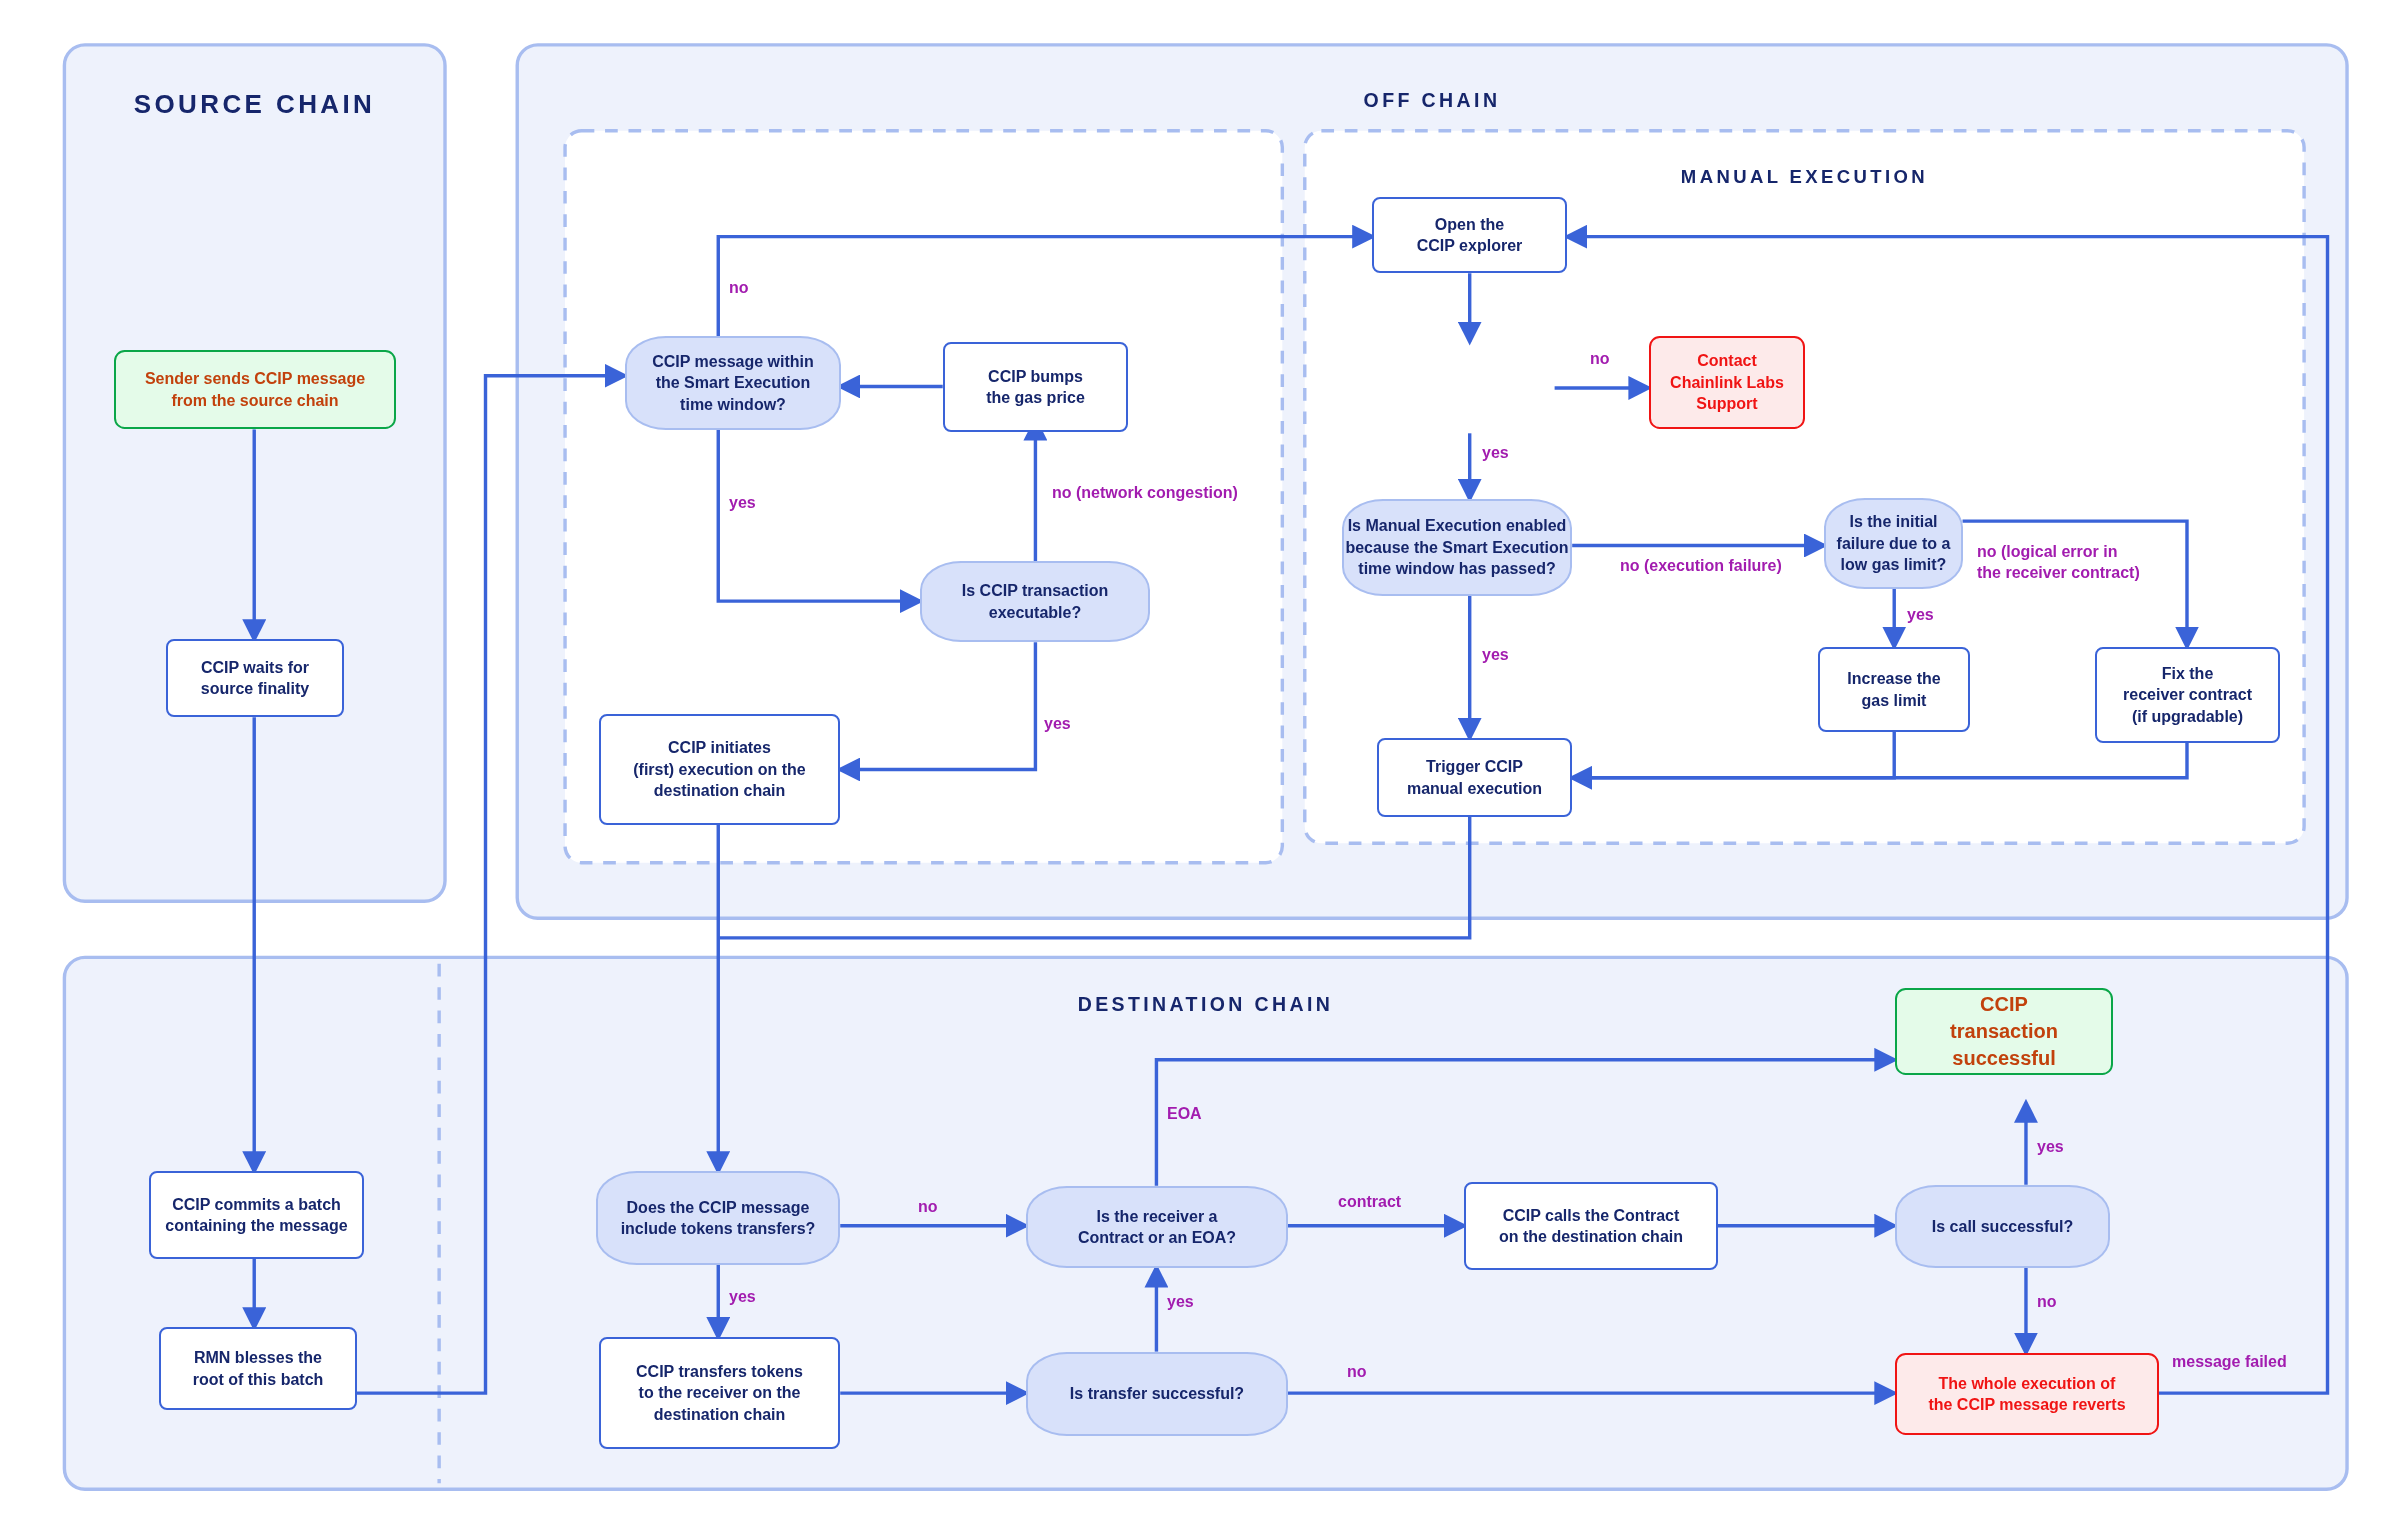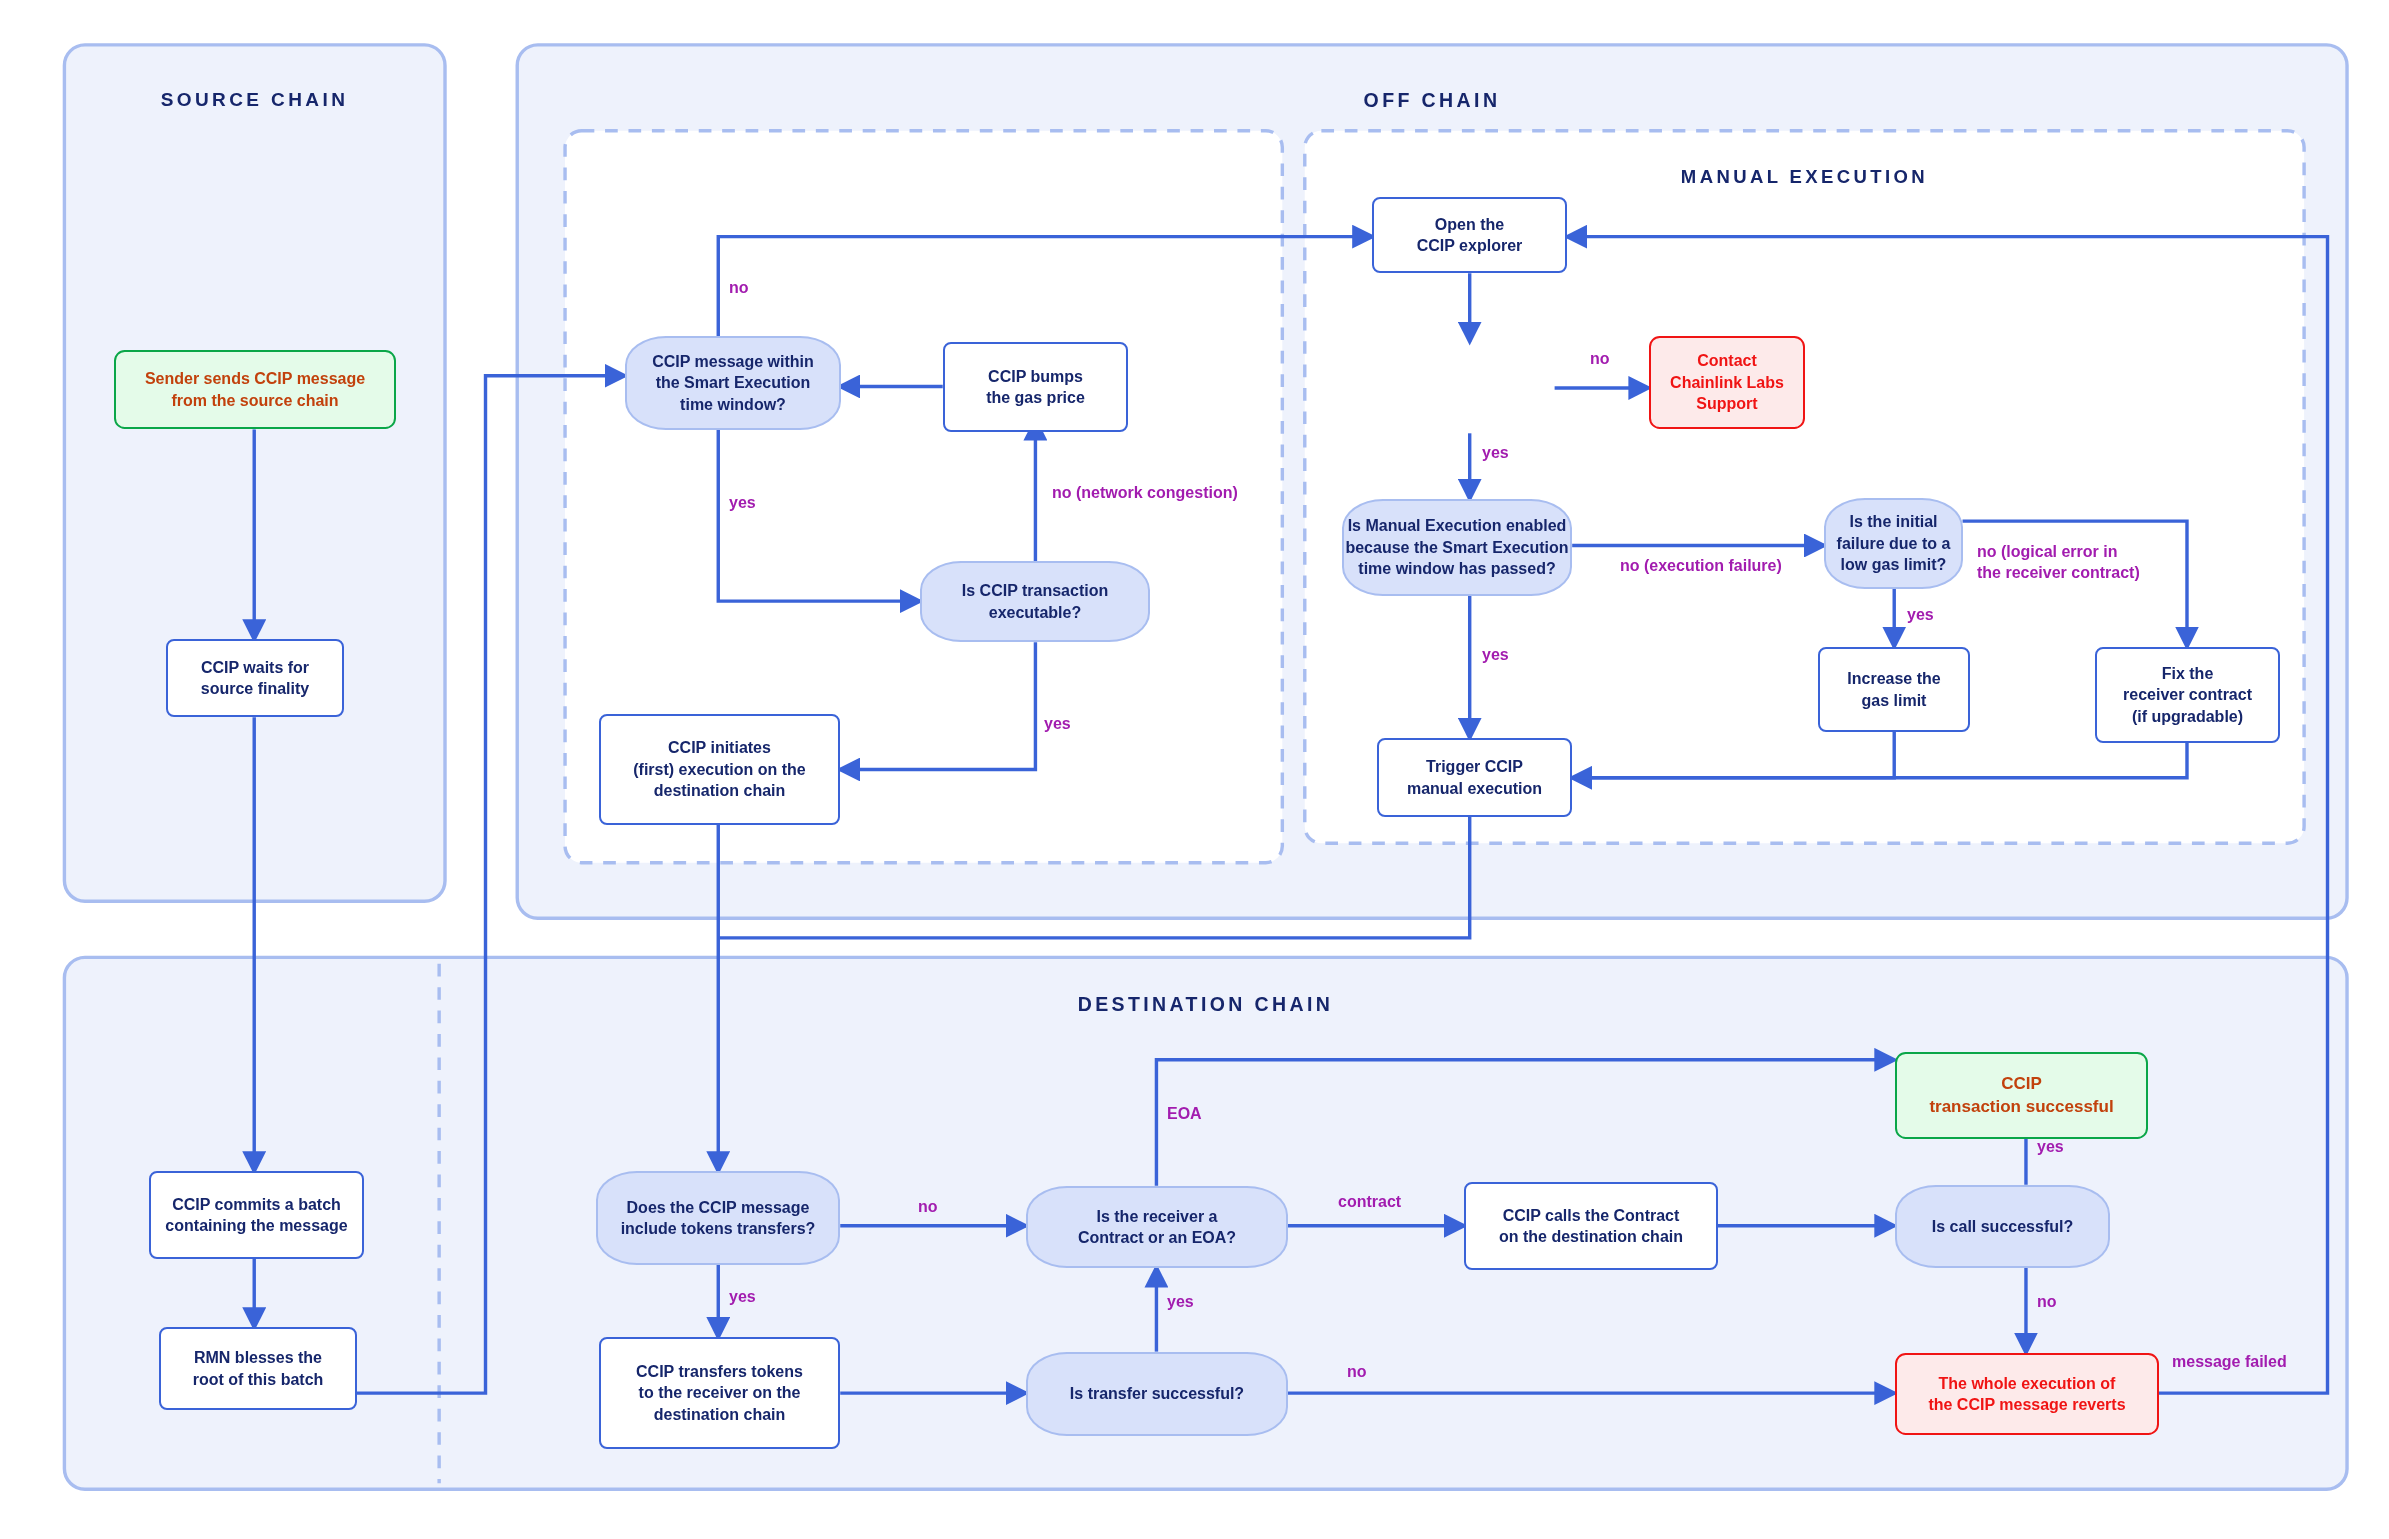--- a/index.html
+++ b/index.html
@@ -79,21 +79,21 @@
       <path d="M2638,2512 L3000,2512" marker-end="url(#ah)"></path>
       <path d="M2370,2430 L2370,2172 L3882,2172" marker-end="url(#ah)"></path>
       <path d="M3520,2512 L3882,2512" marker-end="url(#ah)"></path>
       <path d="M4152,2428 L4152,2260" marker-end="url(#ah)"></path>
       <path d="M4152,2598 L4152,2772" marker-end="url(#ah)"></path>
 
       <path d="M4422,2855 L4770,2855 L4770,485 L3212,485" marker-end="url(#ah)"></path>
     </g>
   </svg>
 
-  <div class="panel-title" style="left:64px;top:89px;width:381px;text-align:center;font-size:19px;">SOURCE CHAIN</div>
+  <div class="panel-title" style="left:64px;top:89px;width:381px;text-align:center;font-size:26px;">SOURCE CHAIN</div>
   <div class="panel-title" style="left:517px;top:89px;width:1830px;text-align:center;font-size:19.5px;">OFF CHAIN</div>
   <div class="panel-title" style="left:1305px;top:166px;width:999px;text-align:center;font-size:18.5px;">MANUAL EXECUTION</div>
   <div class="panel-title" style="left:64px;top:993px;width:2283px;text-align:center;font-size:19.5px;">DESTINATION CHAIN</div>
 
   <div class="node n-ok" style="left:114px;top:350px;width:282px;height:79px;font-size:16px;">Sender sends CCIP message<br>from the source chain</div>
 
   <div class="node n-proc" style="left:166px;top:639px;width:178px;height:78px;font-size:16px;">CCIP waits for<br>source finality</div>
 
   <div class="node n-proc" style="left:149px;top:1171px;width:215px;height:88px;font-size:16px;">CCIP commits a batch<br>containing the message</div>
 
@@ -127,21 +127,21 @@
   <div class="node n-proc" style="left:599px;top:1337px;width:241px;height:112px;font-size:16px;">CCIP transfers tokens<br>to the receiver on the<br>destination chain</div>
 
   <div class="node n-dec" style="left:1026px;top:1352px;width:262px;height:84px;font-size:16px;">Is transfer successful?</div>
 
   <div class="node n-dec" style="left:1026px;top:1186px;width:262px;height:82px;font-size:16px;">Is the receiver a<br>Contract or an EOA?</div>
 
   <div class="node n-proc" style="left:1464px;top:1182px;width:254px;height:88px;font-size:16px;">CCIP calls the Contract<br>on the destination chain</div>
 
   <div class="node n-dec" style="left:1895px;top:1185px;width:215px;height:83px;font-size:16px;">Is call successful?</div>
 
-  <div class="node n-ok" style="left:1895px;top:1052px;width:253px;height:87px;font-size:17px;">CCIP<br>transaction successful</div>
+  <div class="node n-ok" style="left:1895px;top:988px;width:218px;height:87px;font-size:20px;">CCIP<br>transaction successful</div>
 
   <div class="node n-err" style="left:1895px;top:1353px;width:264px;height:82px;font-size:16px;">The whole execution of<br>the CCIP message reverts</div>
 
   <div class="edge-label" style="left:729px;top:278px;font-size:16px;">no</div>
   <div class="edge-label" style="left:729px;top:493px;font-size:16px;">yes</div>
   <div class="edge-label" style="left:1052px;top:483px;font-size:16px;">no (network congestion)</div>
   <div class="edge-label" style="left:1044px;top:714px;font-size:16px;">yes</div>
 
   <div class="edge-label" style="left:1590px;top:349px;font-size:16px;">no</div>
   <div class="edge-label" style="left:1482px;top:443px;font-size:16px;">yes</div>

